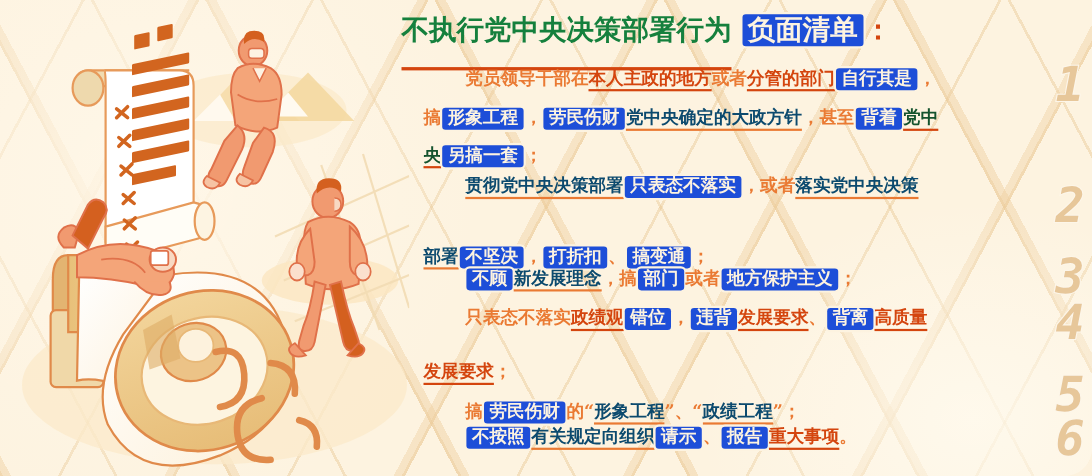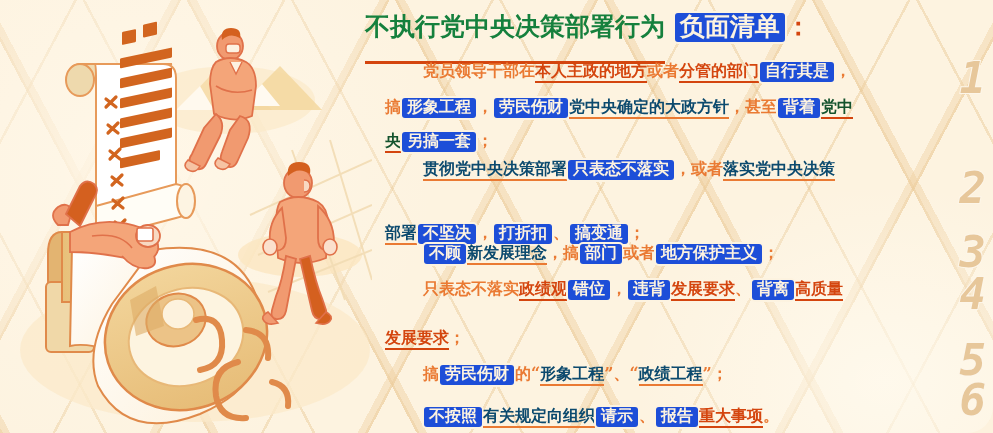--- a/index.html
+++ b/index.html
@@ -229,17 +229,17 @@
     <div id="lines">
         <div class="line ind" style="top: 62px;"><span class="p">党员领导干部在</span><span class="b">本人主政的地方</span><span class="p">或者</span><span class="b">分管的部门</span><span class="tag">自行其是</span><span class="p">，</span></div>
         <div class="line" style="top: 98px;"><span class="p">搞</span><span class="tag">形象工程</span><span class="p">，</span><span class="tag">劳民伤财</span><span class="pu">党中央确定的大政方针</span><span class="p">，甚至</span><span class="tag">背着</span><span class="bu">党中</span></div>
         <div class="line" style="top: 132px;"><span class="bu">央</span><span class="tag">另搞一套</span><span class="p">；</span></div>
         <div class="line ind" style="top: 160px; text-align: right;"><span class="pu">贯彻党中央决策部署</span><span class="tag">只表态不落实</span><span class="p">，或者</span><span class="pu">落实党中央决策</span></div>
         <div class="line" style="top: 224px;"><span class="pu">部署</span><span class="tag">不坚决</span><span class="p">，</span><span class="tag">打折扣</span><span class="p">、</span><span class="tag">搞变通</span><span class="p">；</span></div>
         <div class="line ind" style="top: 244px;"><span class="tag">不顾</span><span class="pu">新发展理念</span><span class="p">，搞</span><span class="tag">部门</span><span class="p">或者</span><span class="tag">地方保护主义</span><span class="p">；</span></div>
         <div class="line ind" style="top: 280px;"><span class="p">只表态不落实</span><span class="b">政绩观</span><span class="tag">错位</span><span class="p">，</span><span class="tag">违背</span><span class="b">发展要求</span><span class="p">、</span><span class="tag">背离</span><span class="b">高质量</span></div>
         <div class="line" style="top: 330px;"><span class="b">发展要求</span><span class="p">；</span></div>
         <div class="line ind" style="top: 365px;"><span class="p">搞</span><span class="tag">劳民伤财</span><span class="p">的</span><span class="p">“</span><span class="pu">形象工程</span><span class="p">”</span><span class="p">、</span><span class="p">“</span><span class="pu">政绩工程</span><span class="p">”</span><span class="p">；</span></div>
-        <div class="line ind" style="top: 407px;"><span class="tag">不按照</span><span class="pu">有关规定向组织</span><span class="tag">请示</span><span class="p">、</span><span class="tag">报告</span><span class="b">重大事项</span><span class="p">。</span></div>
+        <div class="line ind" style="top: 388px;"><span class="tag">不按照</span><span class="pu">有关规定向组织</span><span class="tag">请示</span><span class="p">、</span><span class="tag">报告</span><span class="b">重大事项</span><span class="p">。</span></div>
       </div>
   </div>
 
 </div>
 
 </body></html>

